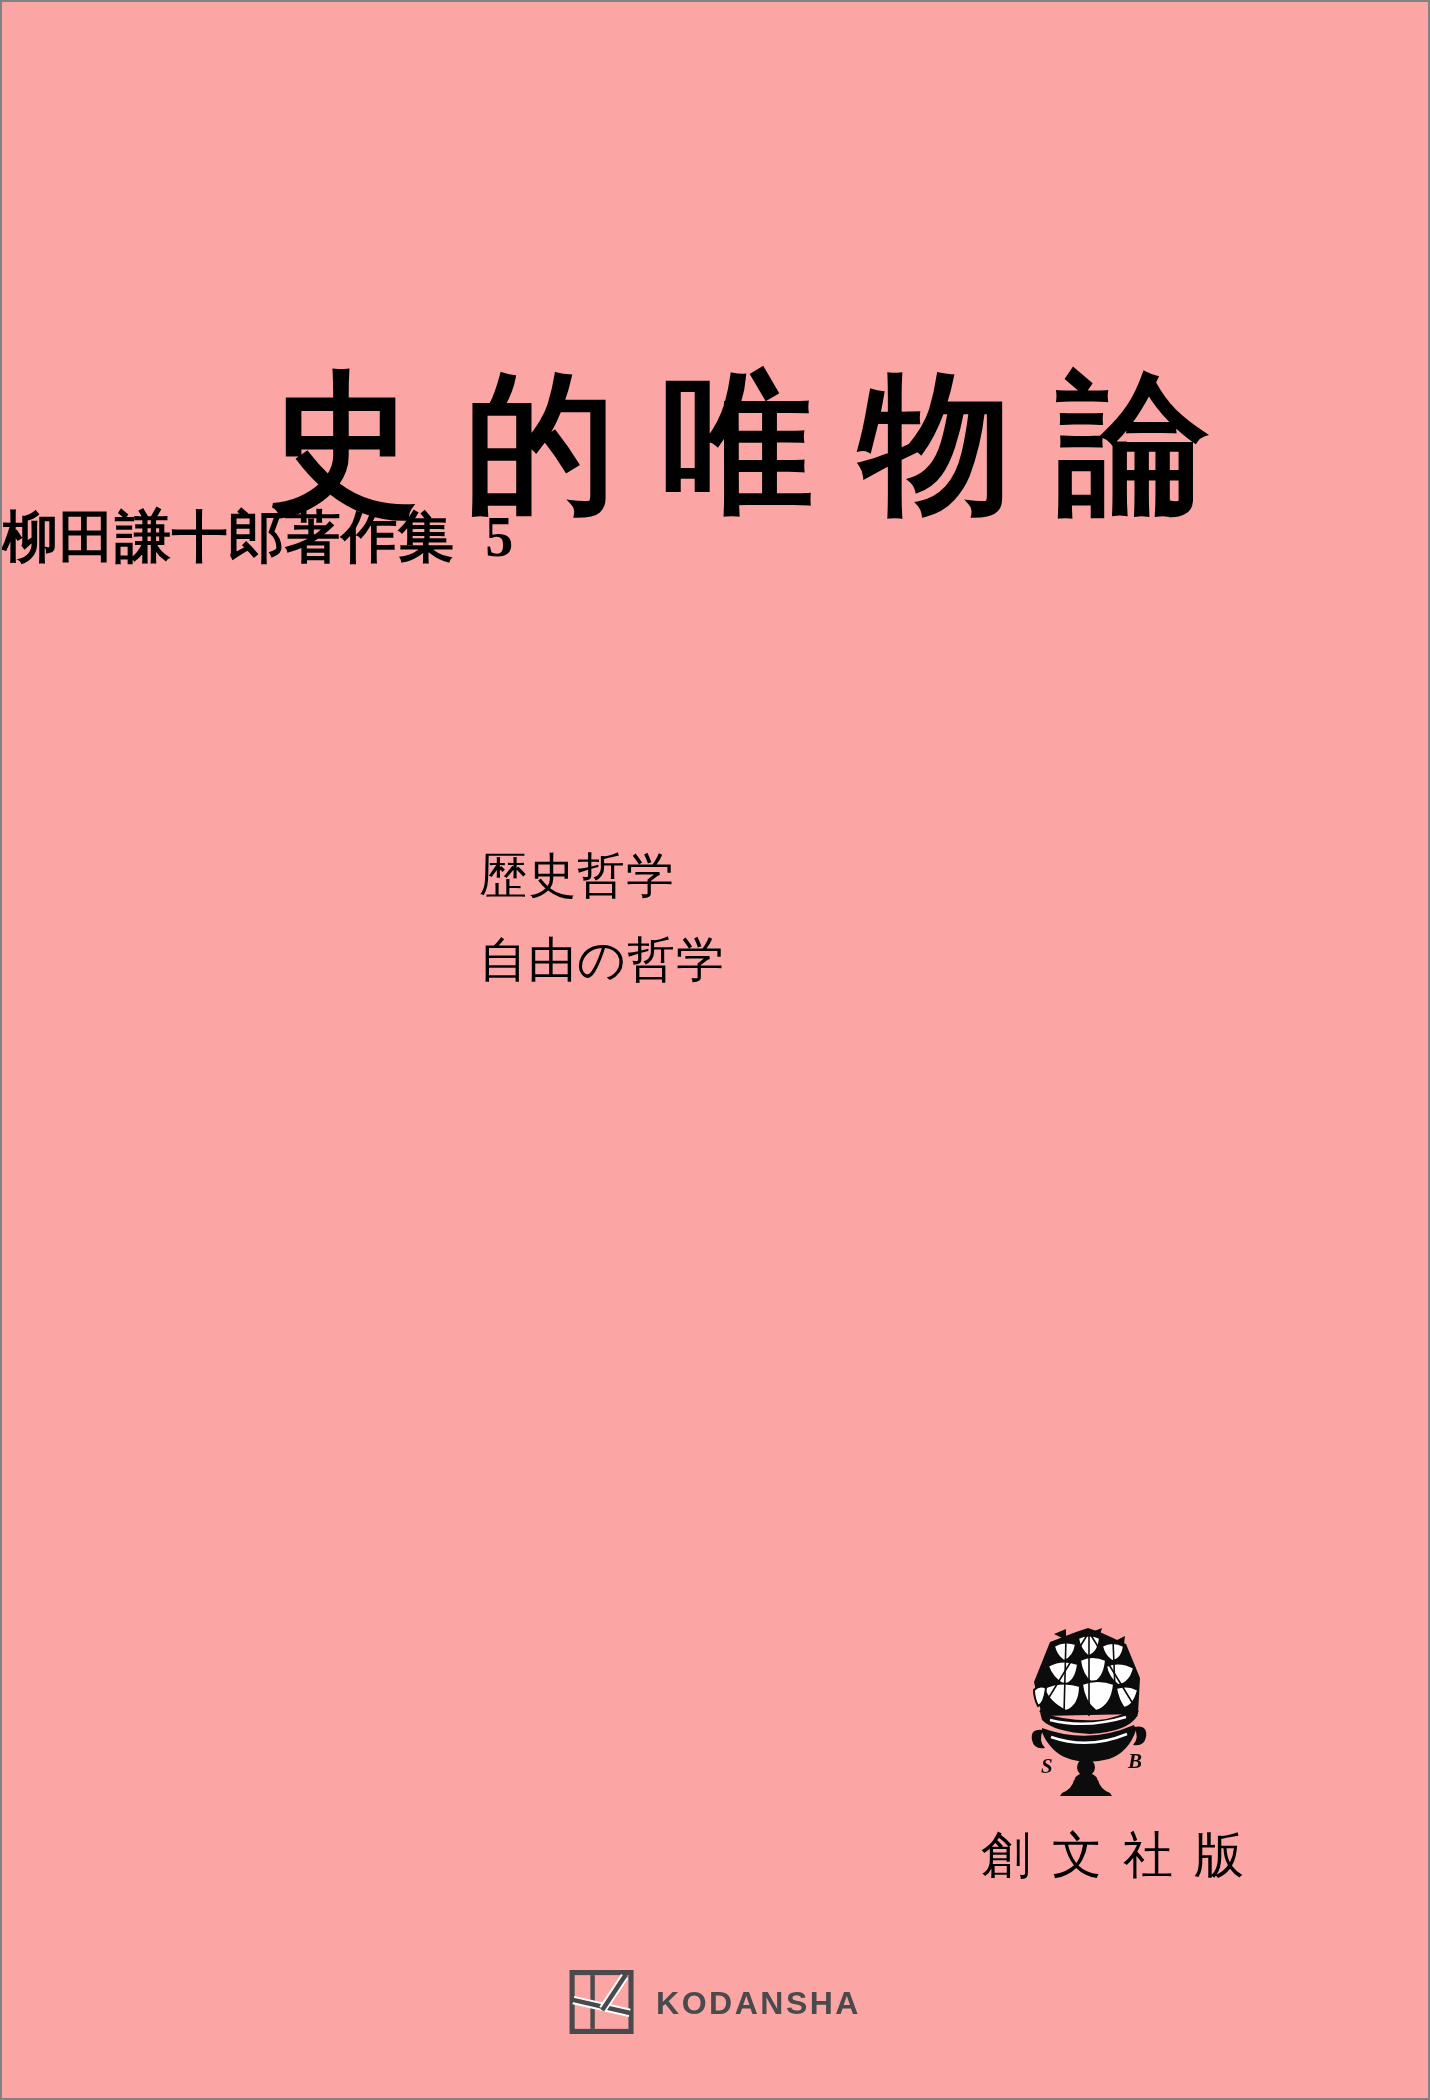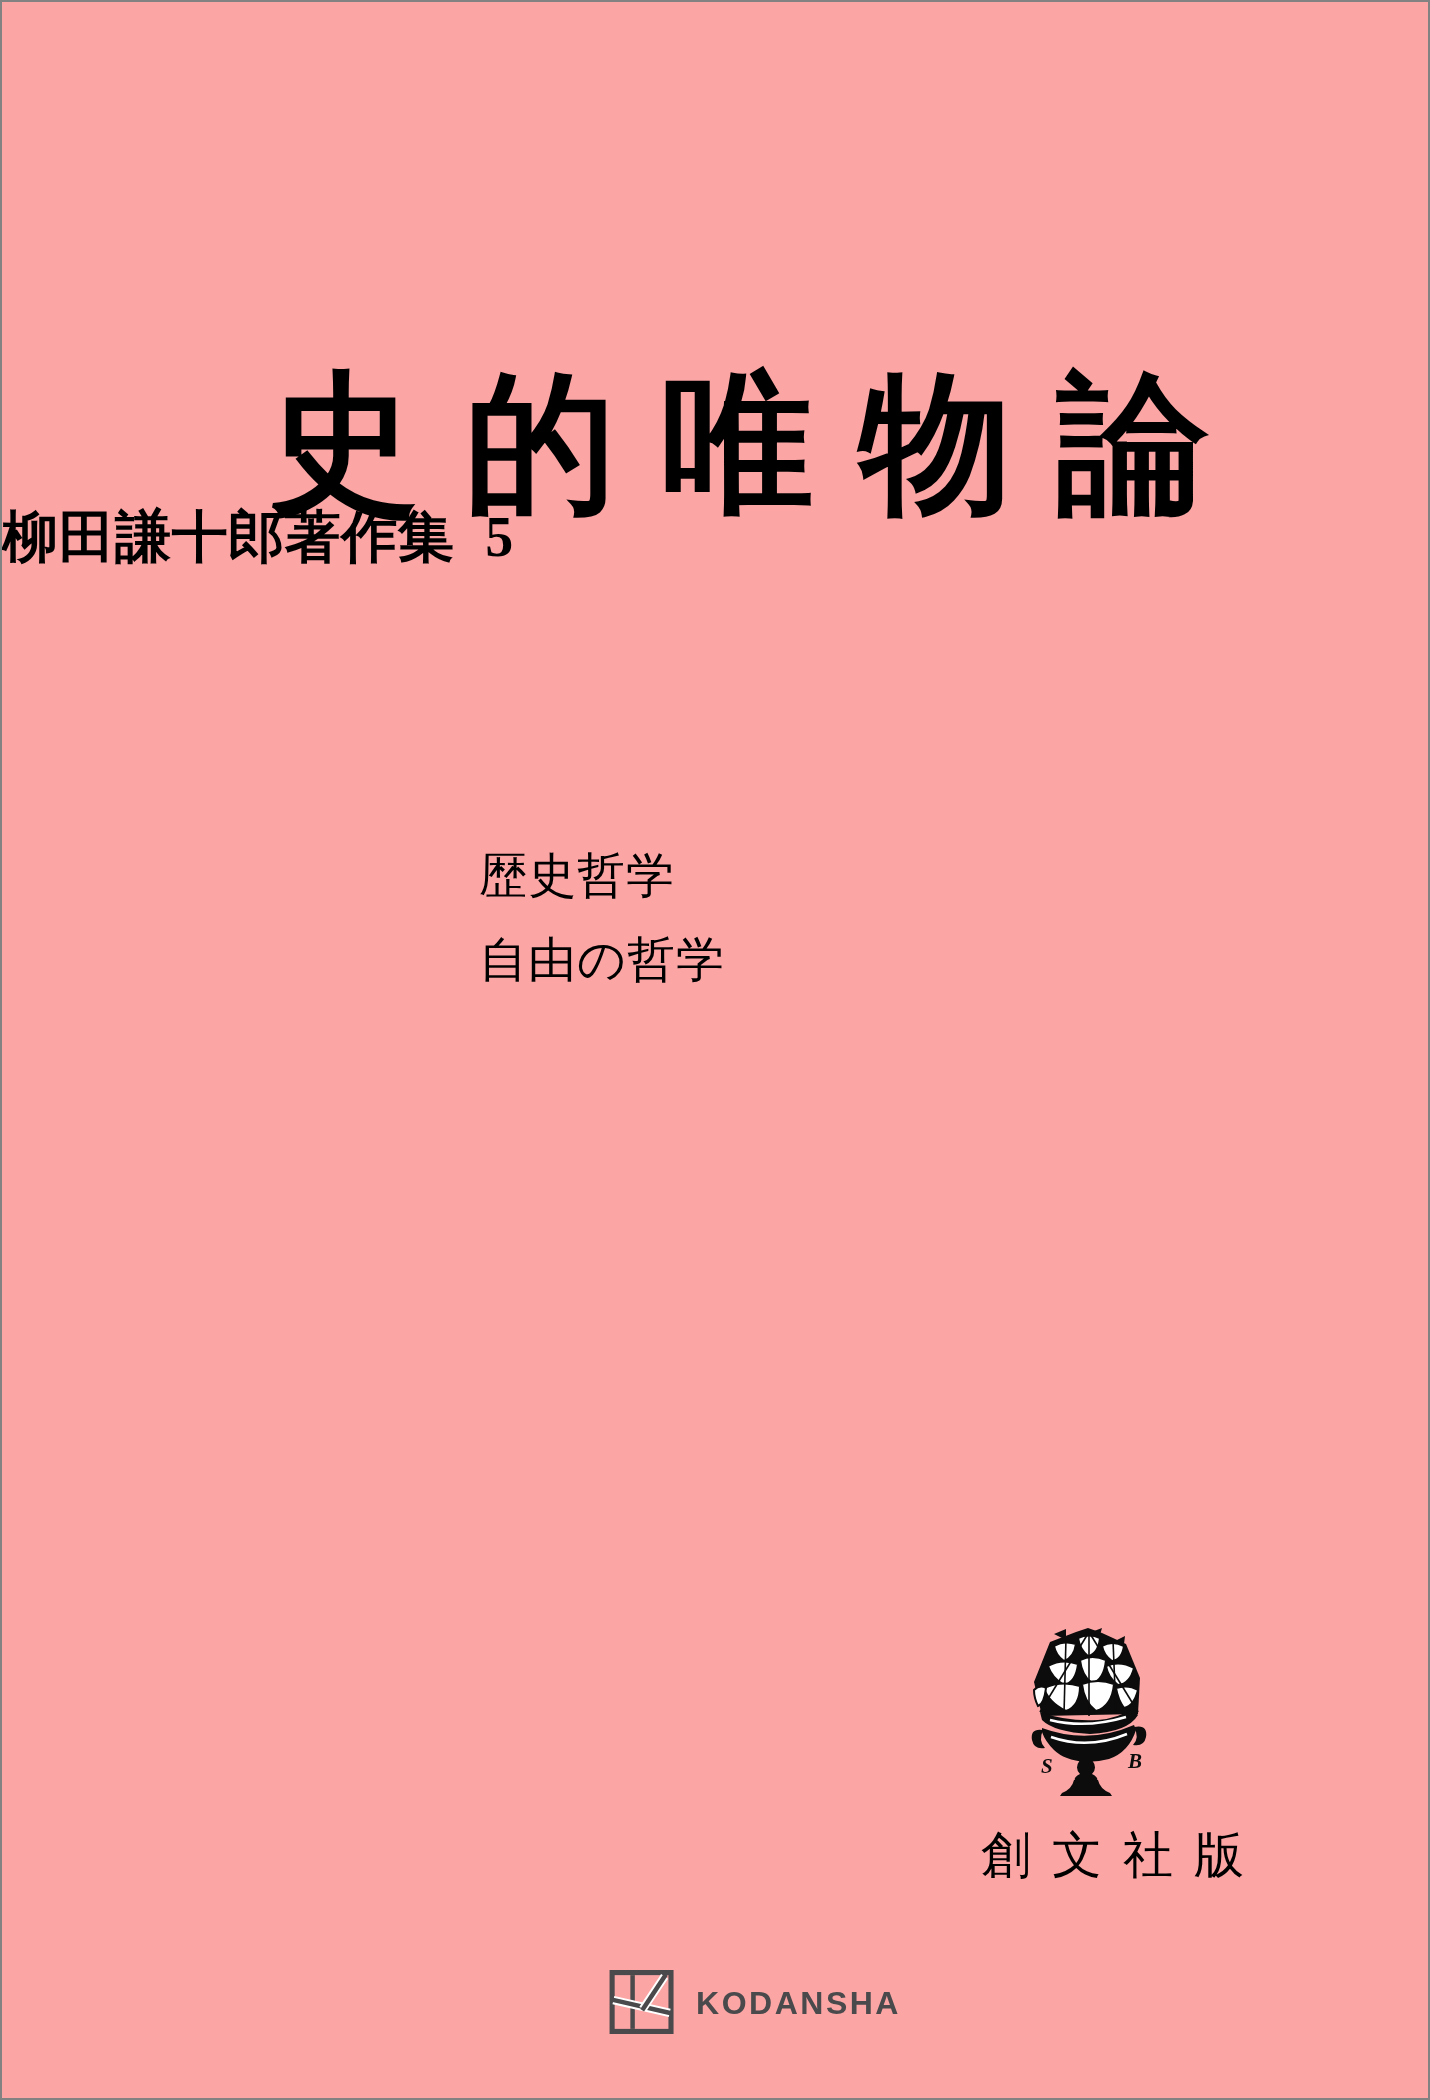--- a/index.html
+++ b/index.html
@@ -91,21 +91,20 @@
 
   
   .brand {
     position: absolute;
     top: 1968px;
     left: 50%;
     transform: translateX(-50%);
     display: flex;
     align-items: center;
     gap: 22px;
-    margin-left: 40px;
   }
   .brand-mark {
     width: 65px;
     height: 64px;
     flex: 0 0 auto;
   }
   .brand-name {
     font-family: "Liberation Sans", "DejaVu Sans", sans-serif;
     font-size: 32px;
     font-weight: bold;

